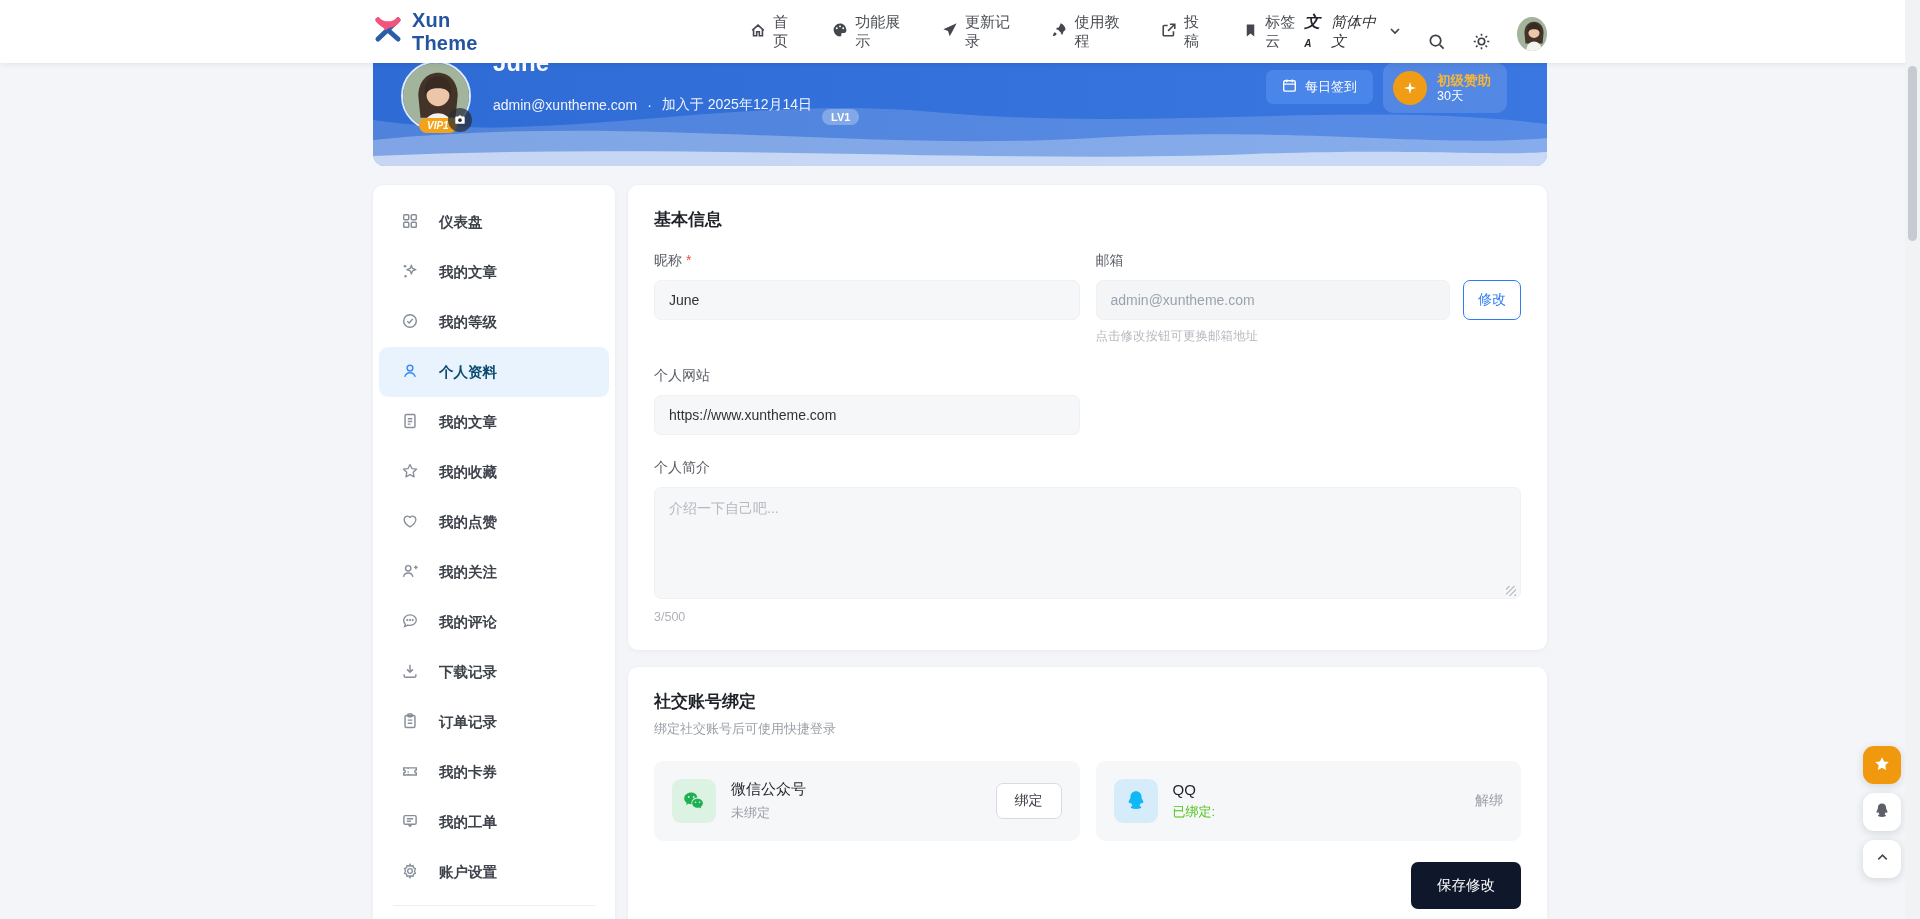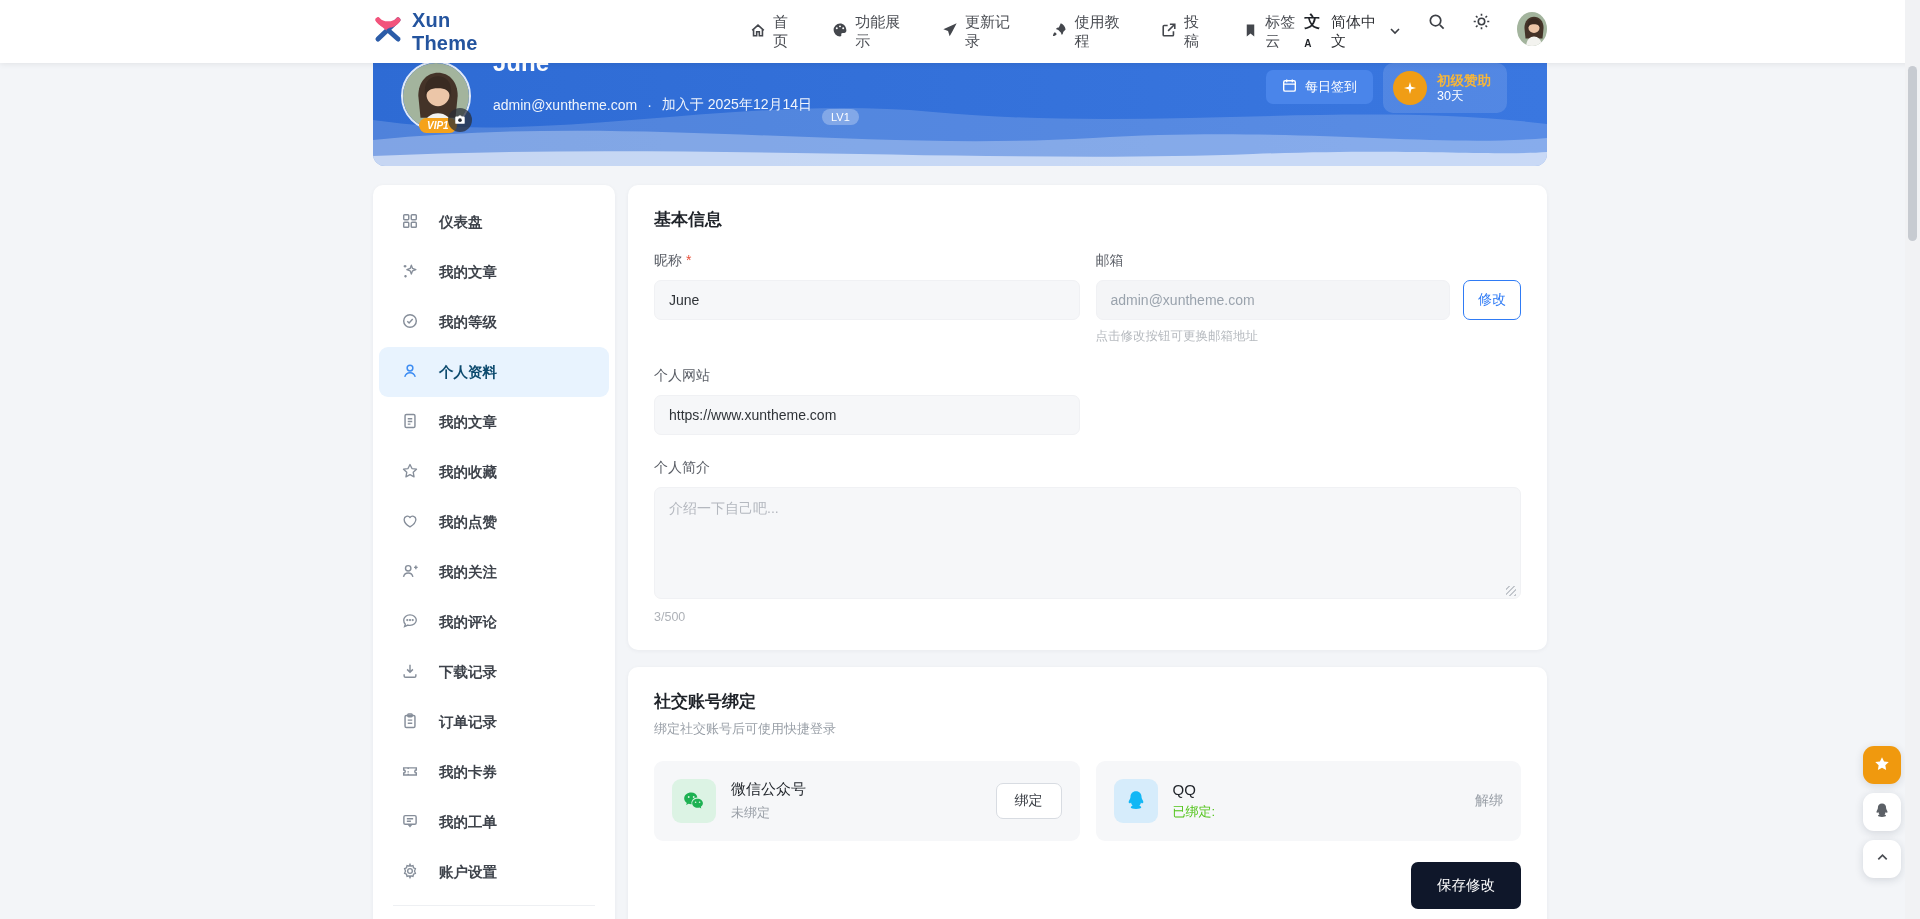--- a/index.html
+++ b/index.html
@@ -9,42 +9,42 @@
 
   
   .navbar { position:fixed; top:0; left:0; width:100%; height:63px; background:#fff;
     box-shadow:0 1px 6px rgba(0,0,0,.08); z-index:100; }
   .navbar .container { height:63px; display:flex; align-items:center; }
   .brand { display:flex; align-items:center; gap:9px; cursor:pointer; }
   .brand-name { font-size:20px; font-weight:bold; color:#24549e; letter-spacing:.2px; }
   .nav-menu { display:flex; gap:34px; margin-left:238px; }
   .nav-item { display:flex; align-items:center; gap:7px; color:#4a4d53; font-size:15px; cursor:pointer; }
   .nav-item svg { color:#44474d; }
-  .nav-right { margin-left:auto; display:flex; align-items:flex-start; gap:26px; }
+  .nav-right { margin-left:auto; display:flex; align-items:flex-end; gap:26px;font-style:italic; }
   .lang { display:flex; align-items:center; gap:7px; font-size:15px; color:#303236; cursor:pointer; }
   .translate-glyph { font-size:16px; font-weight:bold; color:#1f2227; }
   .translate-glyph small { font-size:10px; font-weight:bold; }
   .icon-btn { cursor:pointer; display:flex; align-items:center; color:#3c3f45; }
   .avatar-small { width:34px; height:34px; border-radius:50%; overflow:hidden; cursor:pointer; }
 
   
   .banner { position:relative; margin-top:43px; height:123px; border-radius:12px;
     background:linear-gradient(90deg,#2e6bd4,#3a77e0); overflow:hidden; }
   .banner-waves { position:absolute; left:0; bottom:0; width:100%; height:72px; }
   .b-avatar { position:absolute; left:28px; top:18px; width:70px; height:70px; border-radius:50%;
     border:2px solid rgba(255,255,255,.85); z-index:3; }
   .b-avatar .photo { width:100%; height:100%; border-radius:50%; overflow:hidden; }
   .vip-badge { position:absolute; bottom:-4px; left:16px; background:#f5a21b; color:#fff;
     font-size:10px; font-weight:bold; font-style:italic; padding:2px 8px; border-radius:9px; z-index:4; }
   .camera-badge { position:absolute; bottom:-3px; right:-3px; width:24px; height:24px; border-radius:50%;
     background:rgba(40,44,52,.72); display:flex; align-items:center; justify-content:center; cursor:pointer; z-index:5; }
   .b-name { position:absolute; left:120px; top:6px; color:#fff; font-size:24px; font-weight:bold; z-index:3; }
   .b-meta { position:absolute; left:120px; top:42px; display:flex; align-items:center; gap:10px;
     color:rgba(255,255,255,.93); font-size:14px; z-index:3; }
-  .lv-badge { background:rgba(255,255,255,.28); color:#fff; font-size:11px; font-weight:normal;
+  .lv-badge { background:rgba(255,255,255,.28); color:#fff; font-size:11px; font-weight:bold;
     padding:2px 9px; border-radius:10px;margin-top:24px; }
   .b-checkin { position:absolute; right:174px; top:27px; height:34px; padding:0 16px;
     background:#4a85ea; border:none; border-radius:7px; color:#fff; font-size:13px;
     display:flex; align-items:center; gap:8px; cursor:pointer; z-index:3; }
   .b-sponsor { position:absolute; right:40px; top:20px; height:50px; padding:0 16px 0 10px;
     background:rgba(255,255,255,.13); border-radius:10px; display:flex; align-items:center; gap:10px;
     cursor:pointer; z-index:3; }
   .sponsor-circle { width:34px; height:34px; border-radius:50%; background:#f09d15;
     display:flex; align-items:center; justify-content:center; }
   .sponsor-title { color:#f6b63a; font-size:13.5px; font-weight:bold; line-height:16px; }

